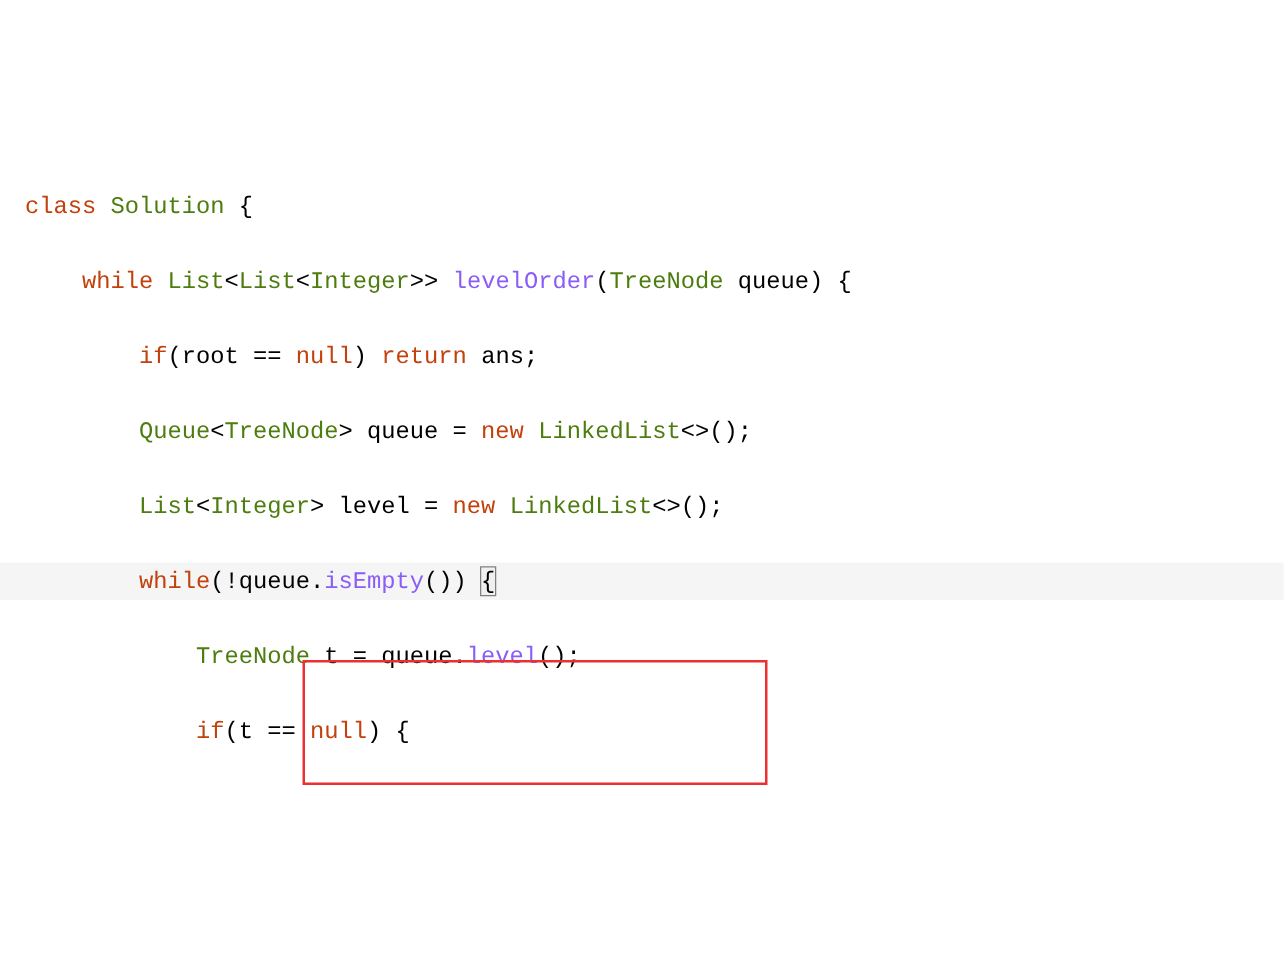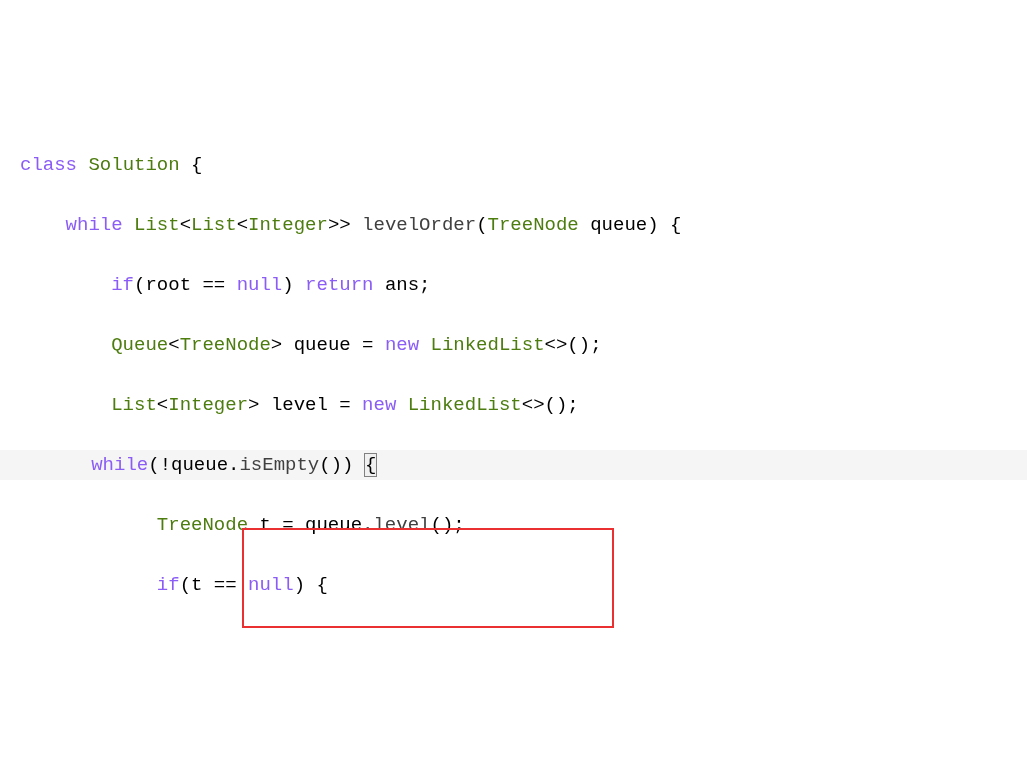--- a/index.html
+++ b/index.html
@@ -9,31 +9,32 @@
     font-size: 19px;
     line-height: 30px;
     background: #ffffff;
     color: #000000;
     white-space: pre;
   }
   .code-container {
     padding: 0 0 0 20px;
     position: relative;
   }
-  .kw { color: #8b5cf6; }
+  .kw { color: #c2410c; }
   .type { color: #4d7c0f; }
-  .method { color: #404040; }
+  .method { color: #8b5cf6; }
   .bracket-hl {
     outline: 1px solid #808080;
     background: #f0f0f0;
   }
   .highlight-line {
     display: block;
     background: #f5f5f5;
     margin-left: -20px;
+    padding-left: 20px;
   }
   .redbox {
     position: absolute;
     border: 2.5px solid #ea3030;
     pointer-events: none;
   }
 </style>
 </head>
 <body>
 

